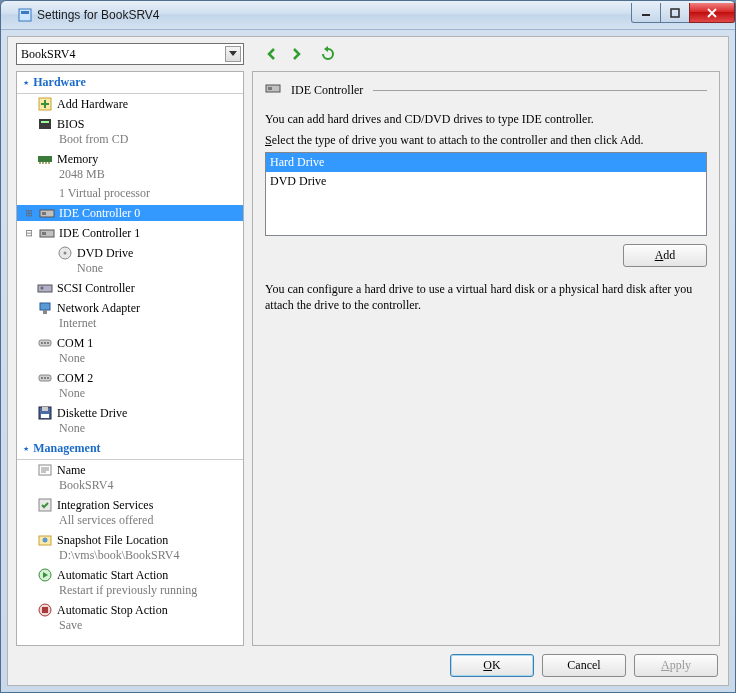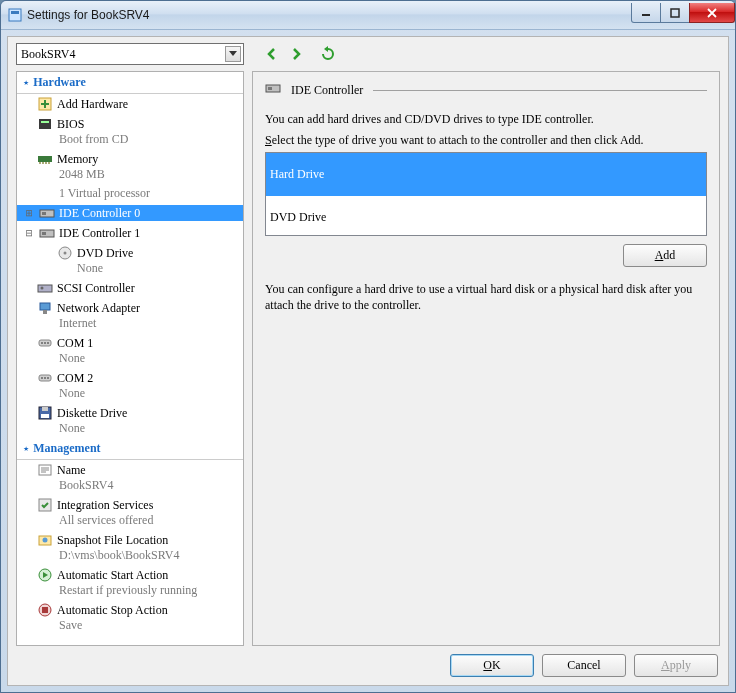--- a/index.html
+++ b/index.html
@@ -19,21 +19,21 @@
     border: 1px solid #4d6e91;
     border-radius: 6px 6px 0 0;
     display: flex;
     flex-direction: column;
   }
   .titlebar {
     height: 29px;
     background: linear-gradient(to bottom, #e8f0f9 0%, #d0dff0 45%, #c2d5ea 50%, #d4e2f1 100%);
     display: flex;
     align-items: center;
-    padding: 0 0 0 6px;
+    padding: 0 0 0 16px;
     border-radius: 6px 6px 0 0;
     border-bottom: 1px solid #9bb5d1;
   }
   .titlebar .appicon { width:16px; height:16px; margin-right:4px; display:flex; align-items:center; justify-content:center; }
   .titlebar .title { flex:1; color:#1a1a1a; font-size:12px; }
   .winbtns { display:flex; height:20px; margin-top:-4px; }
   .winbtn { width:30px; height:20px; border:1px solid #5a7a9c; border-top:none; background:linear-gradient(to bottom,#e4edf7,#c6d7ea); display:flex; align-items:center; justify-content:center; margin-left:-1px; }
   .winbtn.min { border-radius:0 0 0 3px; }
   .winbtn.close { width:46px; background:linear-gradient(to bottom,#f08080,#d92a2a 45%,#c01010 50%,#e24848); border-color:#8b2222; border-radius:0 0 3px 0; }
   .winbtn svg { display:block; }
@@ -79,21 +79,21 @@
     display:flex; flex-direction:column;
   }
   .rphdr { display:flex; align-items:center; gap:10px; margin-bottom:10px; }
   .rphdr .txt { font-weight:normal; }
   .rphdr .line { flex:1; height:1px; background:#a0a0a0; }
   .desc { margin:2px 0 6px; }
   .instr .u { text-decoration:underline; }
   .listbox {
     border:1px solid #828790; background:#fff; height:84px; margin-top:4px;
   }
-  .listitem { padding:14px 4px; }
+  .listitem { padding:2px 4px; }
   .listitem.sel { background:#3399ff; color:#fff; }
   .btnrow { display:flex; justify-content:flex-end; margin-top:8px; }
   .btn {
     min-width:84px; height:23px; border:1px solid #8a8a8a; background:linear-gradient(#fdfdfd,#e5e5e5);
     border-radius:3px; display:inline-flex; align-items:center; justify-content:center;
     padding:0 12px; font-size:12px; color:#000;
   }
   .btn .u { text-decoration:underline; }
   .btn.disabled { color:#9a9a9a; }
   .btn.default { border:1px solid #3c7fb1; box-shadow:inset 0 0 0 1px #a7d9f5; }

